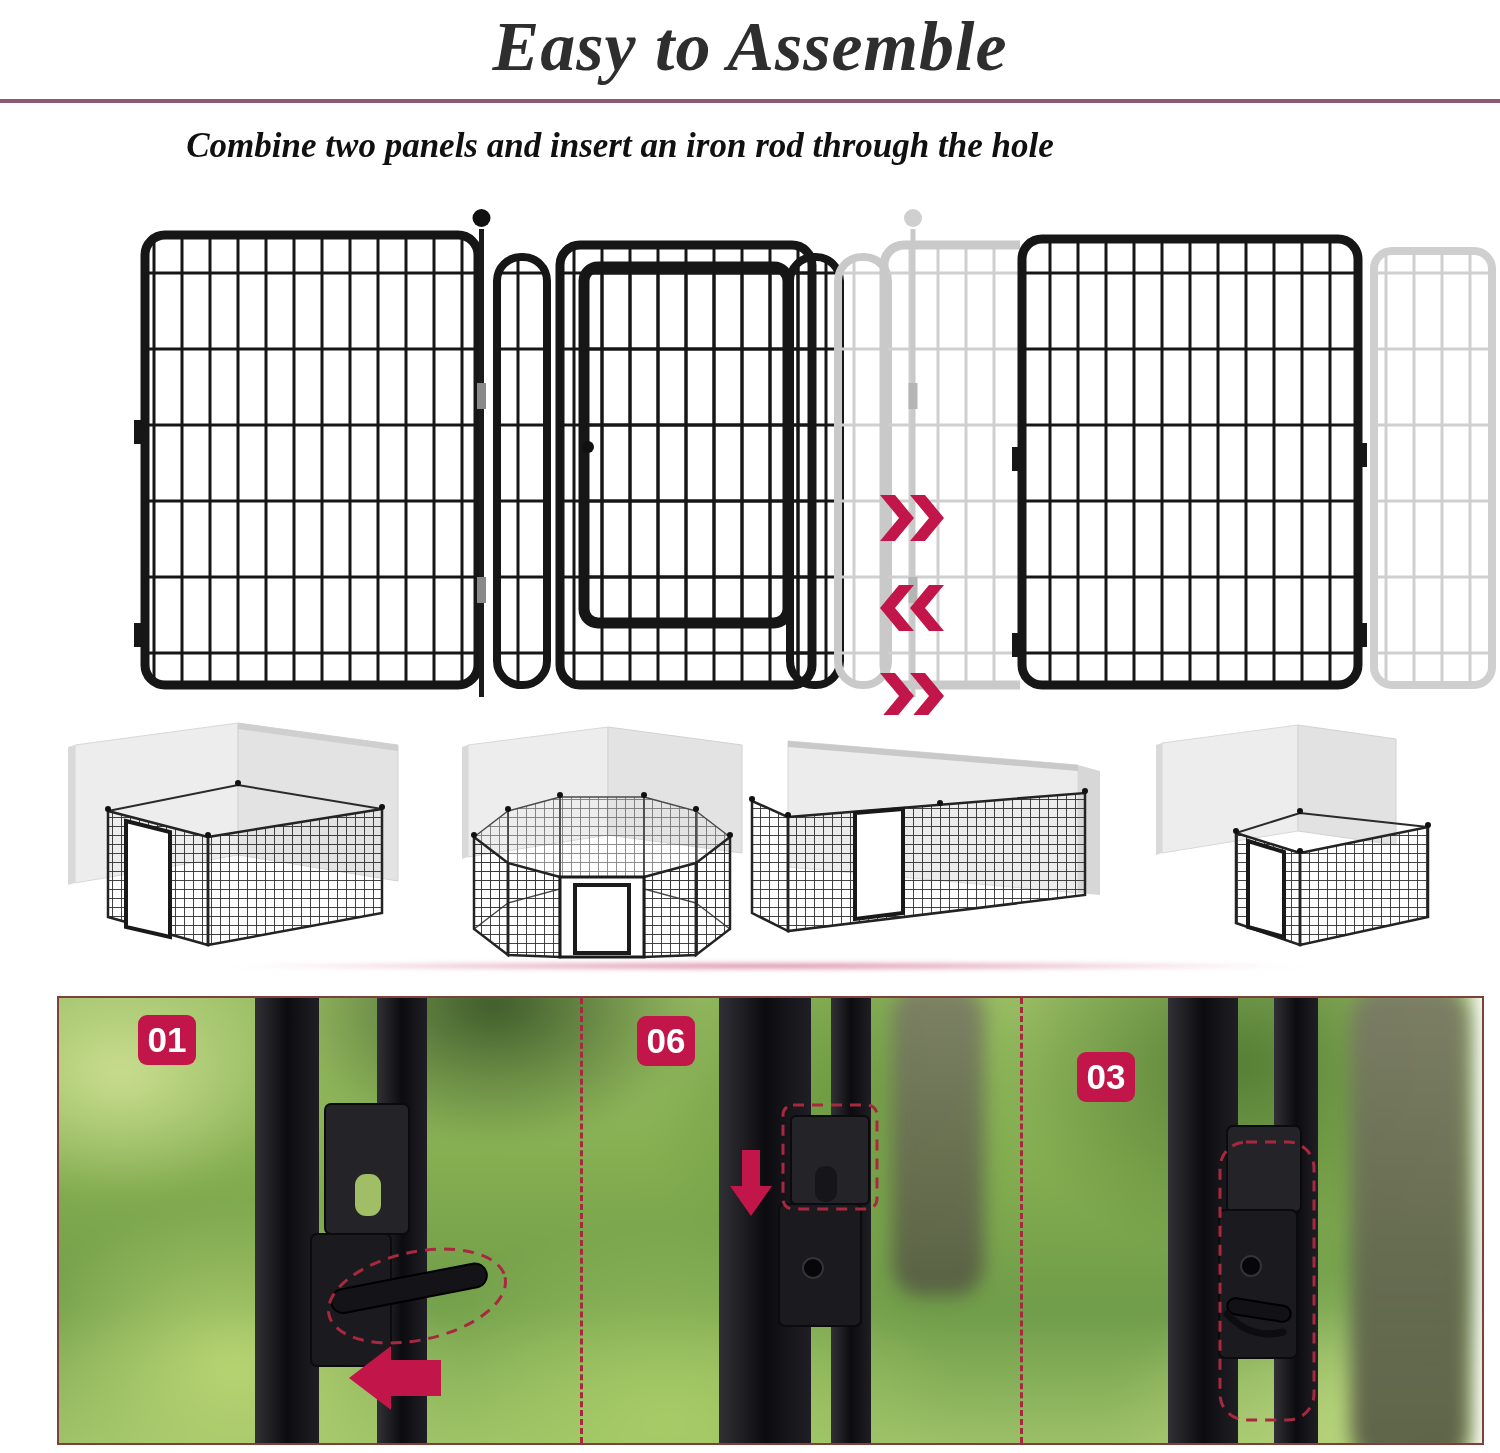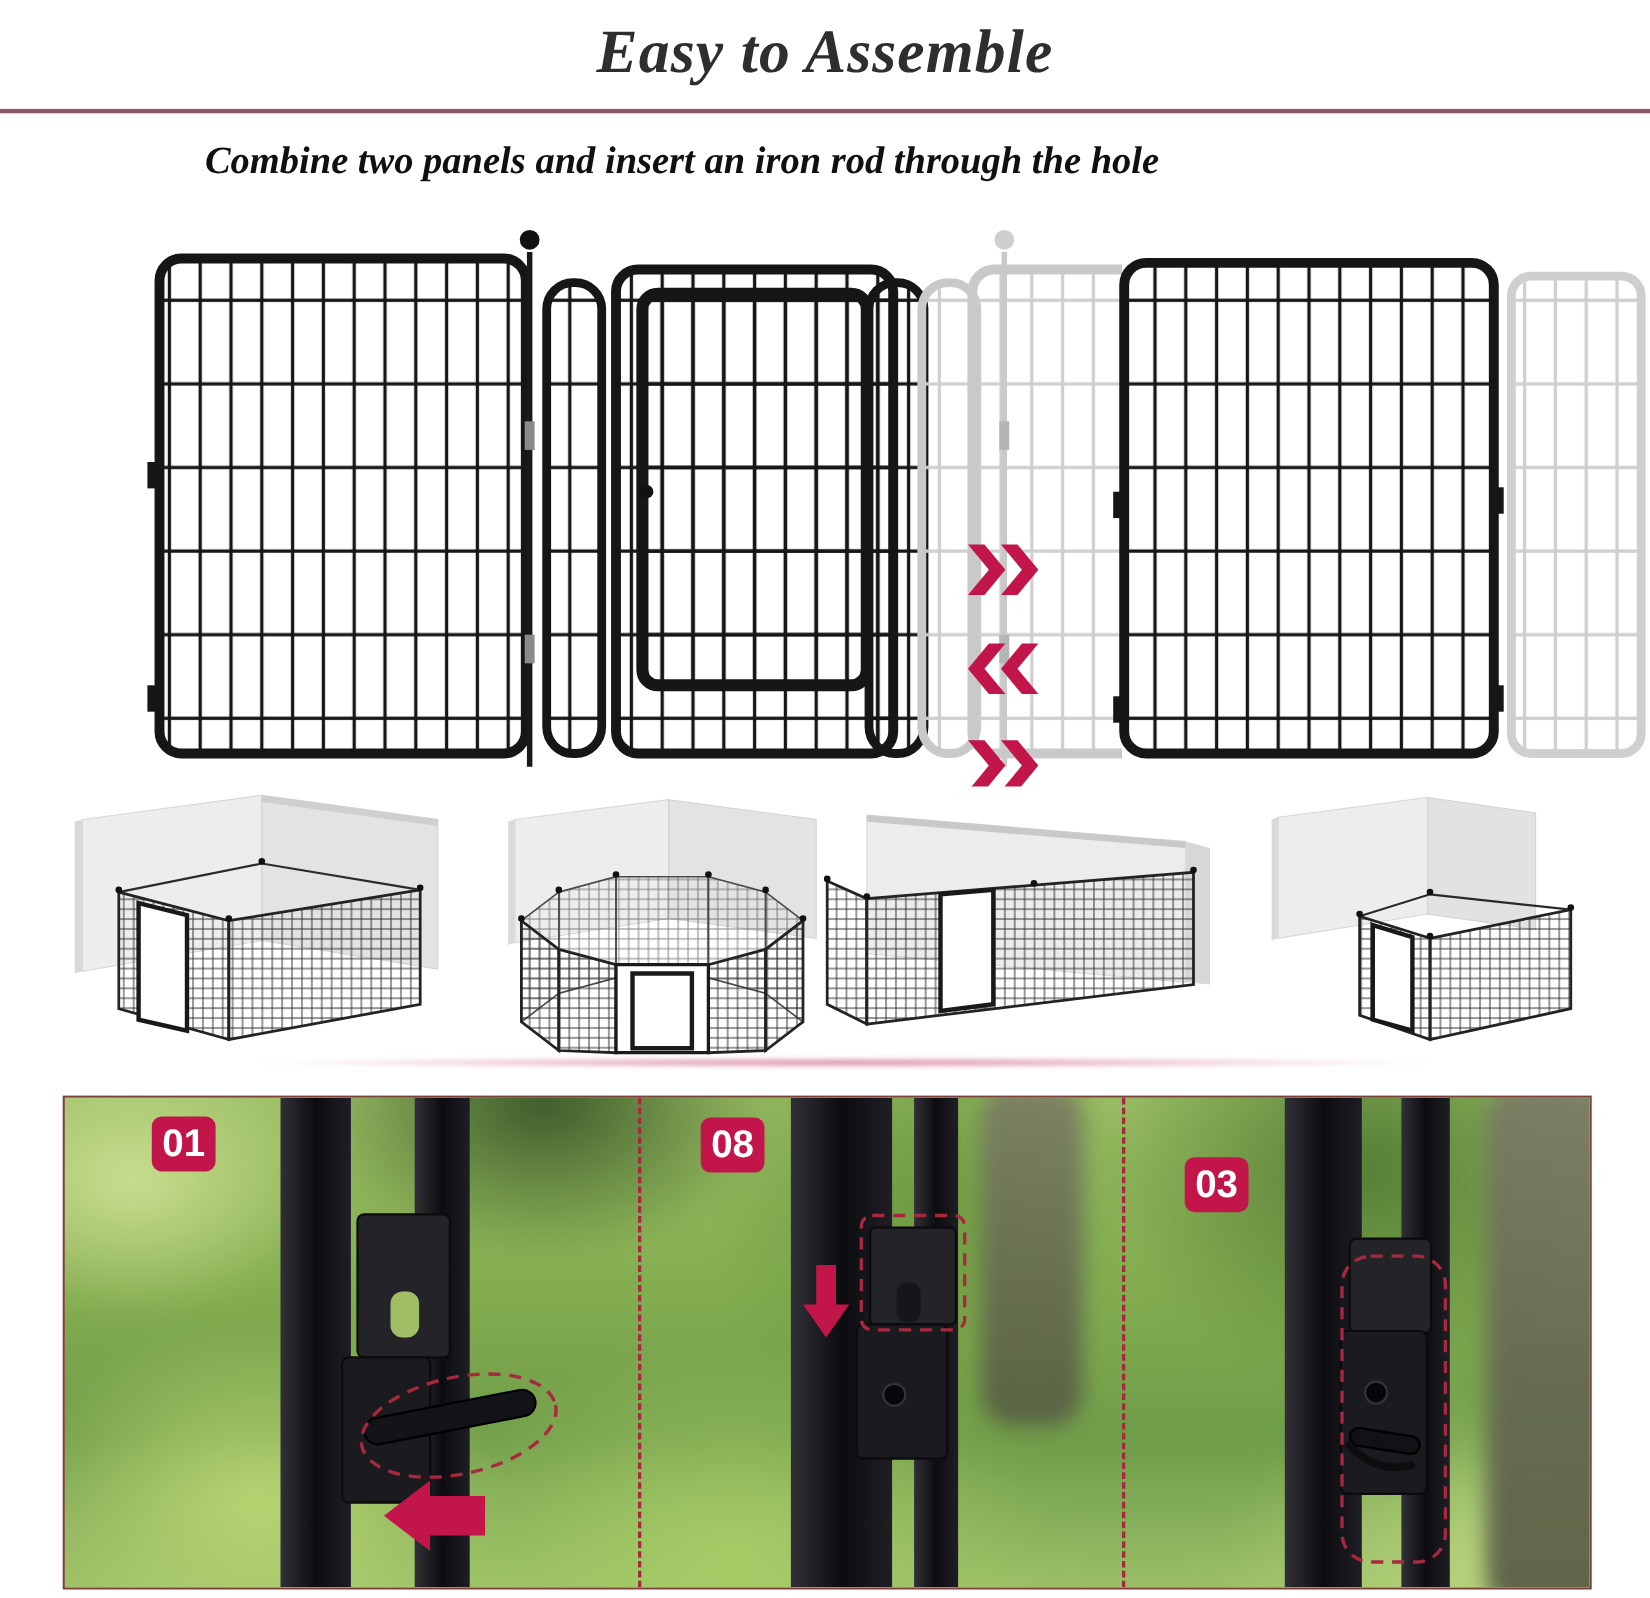--- a/index.html
+++ b/index.html
@@ -2,37 +2,37 @@
 <html style="--accent: #c2164b; --divider: #8c5a70; --photo_border: #7e403a; --dash: #a8293f; --ghost: #c9c9c9; --fence_black: #161616;"><head>
 <meta charset="utf-8">
 <style>
   html,body{margin:0;padding:0;background:#ffffff;}
   .canvas{position:relative;width:1500px;height:1453px;background:#fff;overflow:hidden;
           font-family:"Liberation Sans",sans-serif;}
 
   
   .title{position:absolute;top:0;left:0;width:1500px;height:94px;line-height:94px;
          text-align:center;font-family:"Liberation Serif",serif;font-style:italic;font-weight:700;
-         font-size:56px;color:#2e2e2e;letter-spacing:1px;}
+         font-size:70px;color:#2e2e2e;letter-spacing:1px;}
   .divider{position:absolute;top:99px;left:0;width:1500px;height:4px;background:var(--divider,#8c5a70);}
   .subtitle{position:absolute;top:126px;left:0;width:1240px;text-align:center;
             font-family:"Liberation Serif",serif;font-style:italic;font-weight:700;
             font-size:35px;color:#101010;}
 
   
   .fence-svg{position:absolute;top:195px;left:0;}
   .layouts-svg{position:absolute;top:705px;left:0;}
 
   .smudge{position:absolute;top:961px;left:205px;width:1125px;height:10px;border-radius:50%;
           background:radial-gradient(closest-side,rgba(207,104,138,.8),rgba(207,104,138,0) 96%);
           filter:blur(2px);}
 
   
   .photo-strip{position:absolute;top:996px;left:57px;width:1386px;height:445px;
-               border:2px solid var(--photo_border,#7e403a);overflow:hidden;}
+               border:2px solid var(--photo_border,#7e403a);overflow:hidden;padding-left:37px;}
   .photo-bg{position:absolute;left:-25px;top:-25px;width:1436px;height:495px;filter:blur(11px);
      background-color:#8db257;
      background-image:
        radial-gradient(300px 200px at 32% 6%,  #3c5a2a 0%, rgba(60,90,42,0) 70%),
        radial-gradient(260px 180px at 6% 20%,  #cade90 0%, rgba(202,222,144,0) 70%),
        radial-gradient(330px 240px at 14% 80%, #b9d573 0%, rgba(185,213,115,0) 70%),
        radial-gradient(420px 280px at 44% 90%, #a6cb66 0%, rgba(166,203,102,0) 70%),
        radial-gradient(280px 330px at 56% 25%, #6e9b42 0%, rgba(110,155,66,0) 70%),
        radial-gradient(340px 280px at 84% 18%, #557e35 0%, rgba(85,126,53,0) 70%),
        radial-gradient(420px 240px at 95% 92%, #bcd77f 0%, rgba(188,215,127,0) 70%),
@@ -263,17 +263,17 @@
           </g>
         <path d="M1168,316 q24,26 56,18" fill="none" stroke="#0d0d10" stroke-width="7" stroke-linecap="round"></path>
         <rect x="1161" y="144" width="94" height="278" rx="26" fill="none" stroke-dasharray="11 8" stroke-width="3" style="stroke:var(--dash,#a8293f)"></rect>
       </g>
     </svg>
 
     <div class="sep sep-1"></div>
     <div class="sep sep-2"></div>
 
     <div class="badge badge-1">01</div>
-    <div class="badge badge-2">08</div>
+    <div class="badge badge-2">06</div>
     <div class="badge badge-3">03</div>
   </div>
 
 </div>
 
 </body></html>

